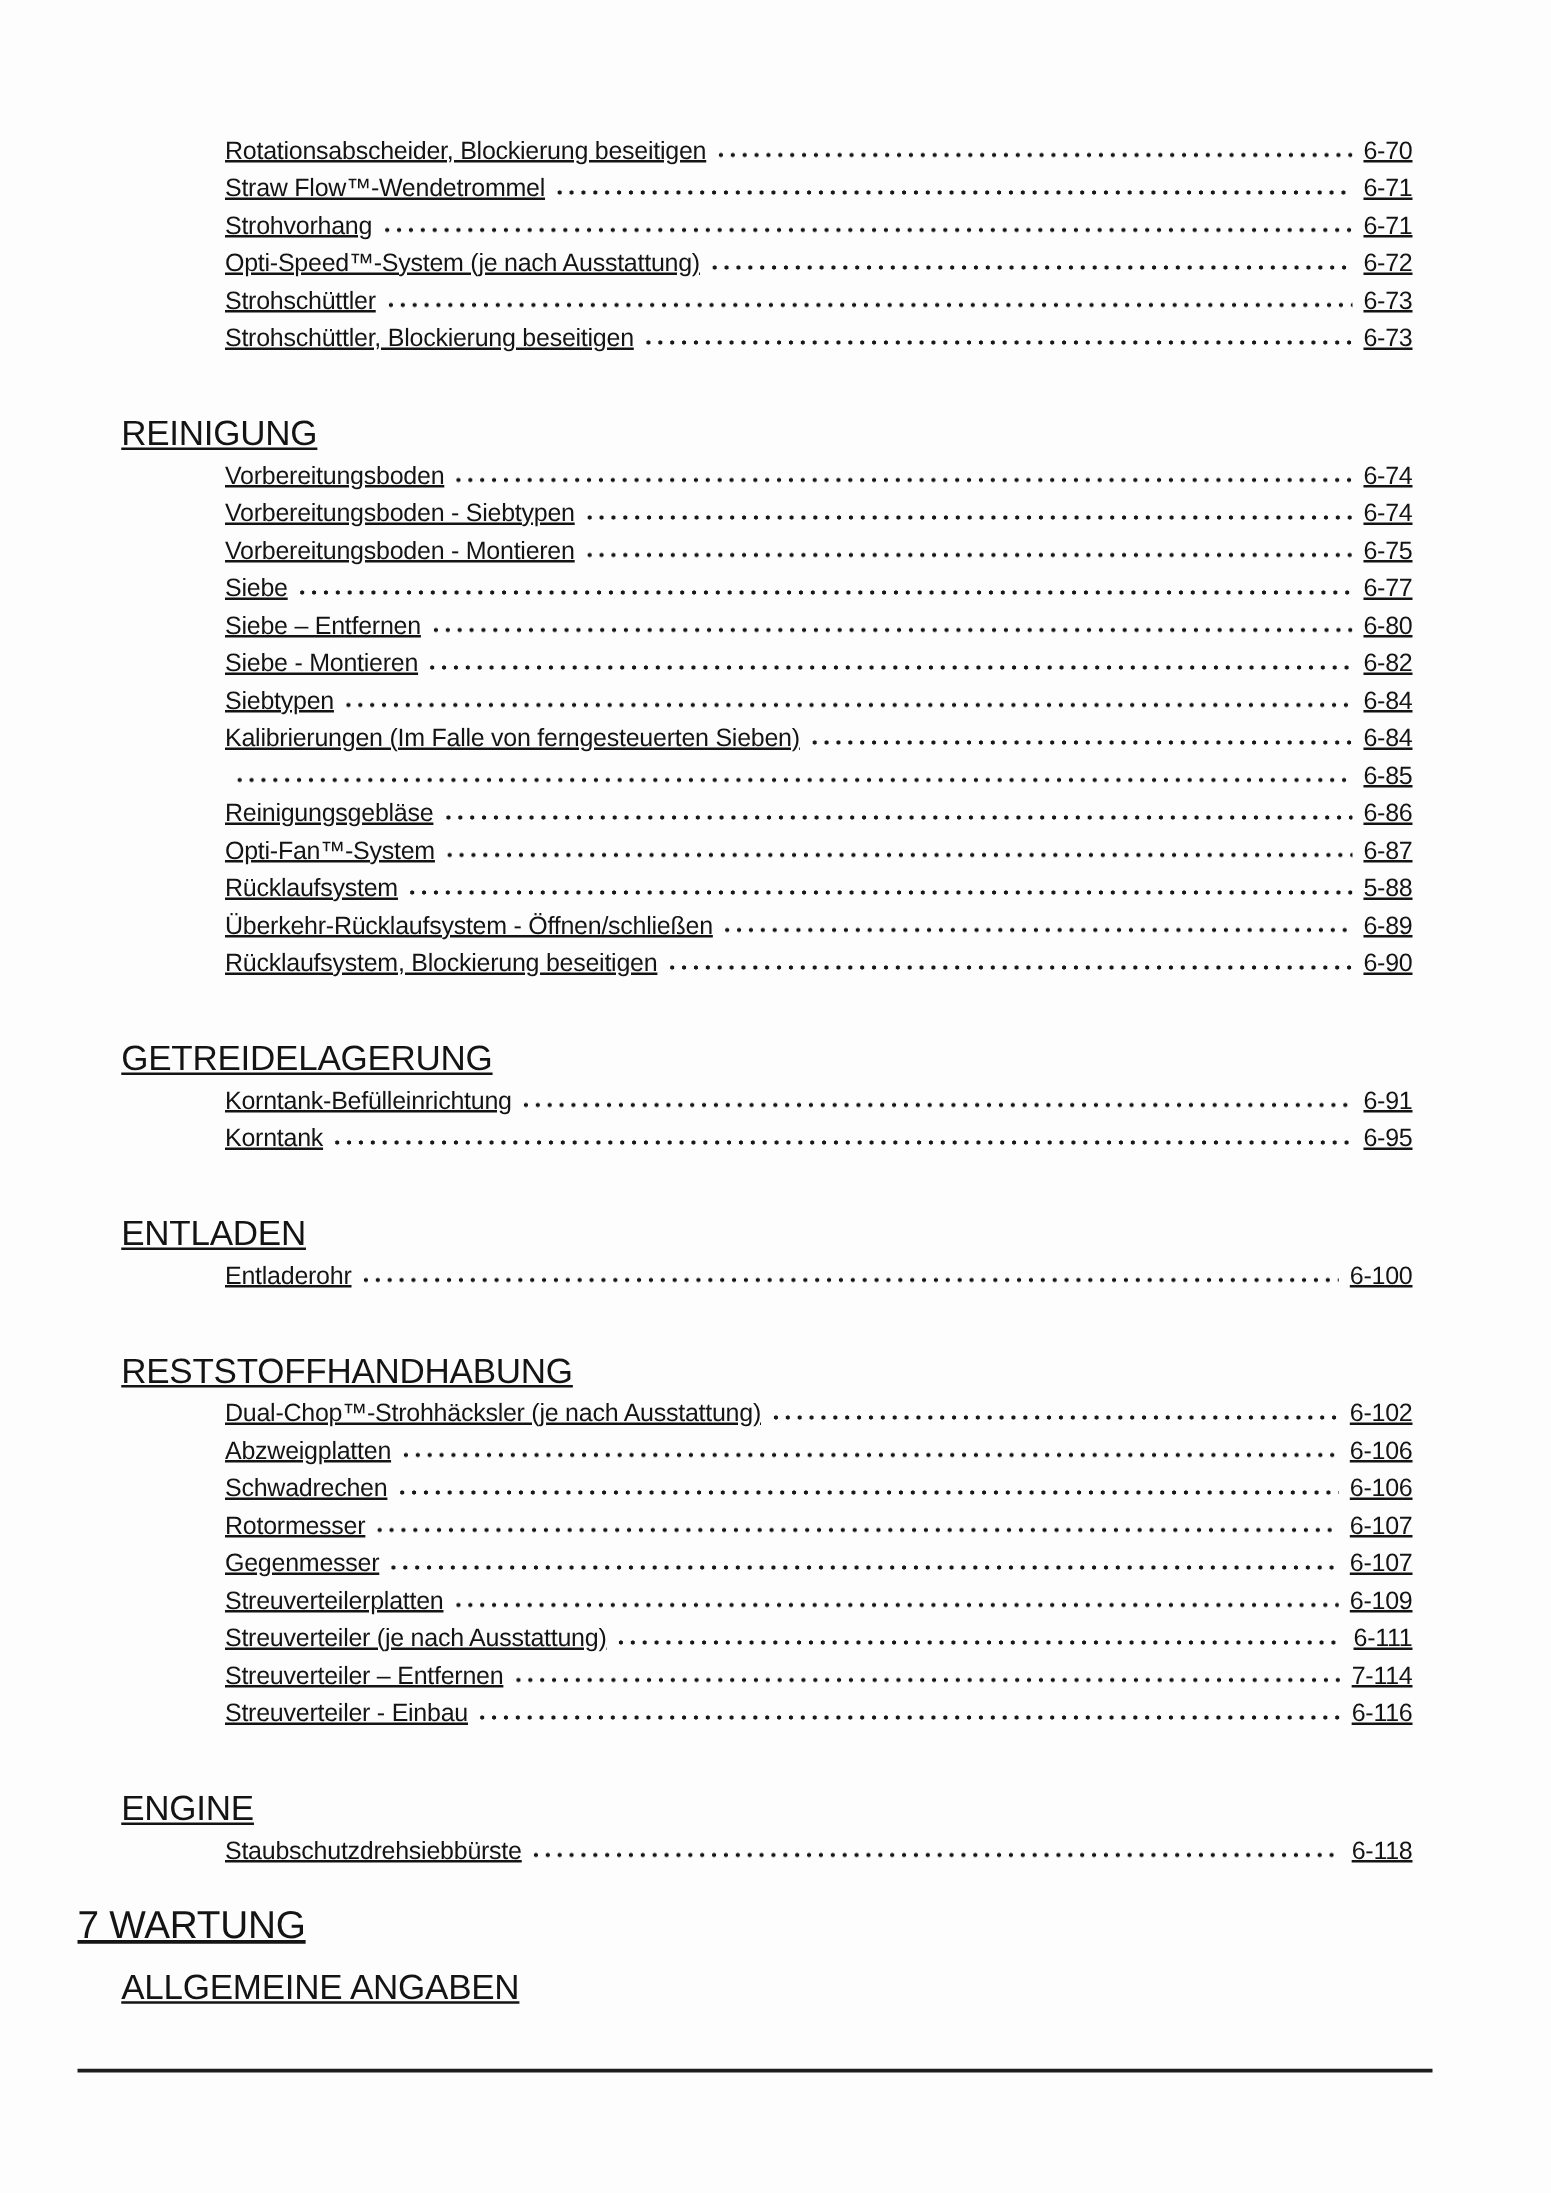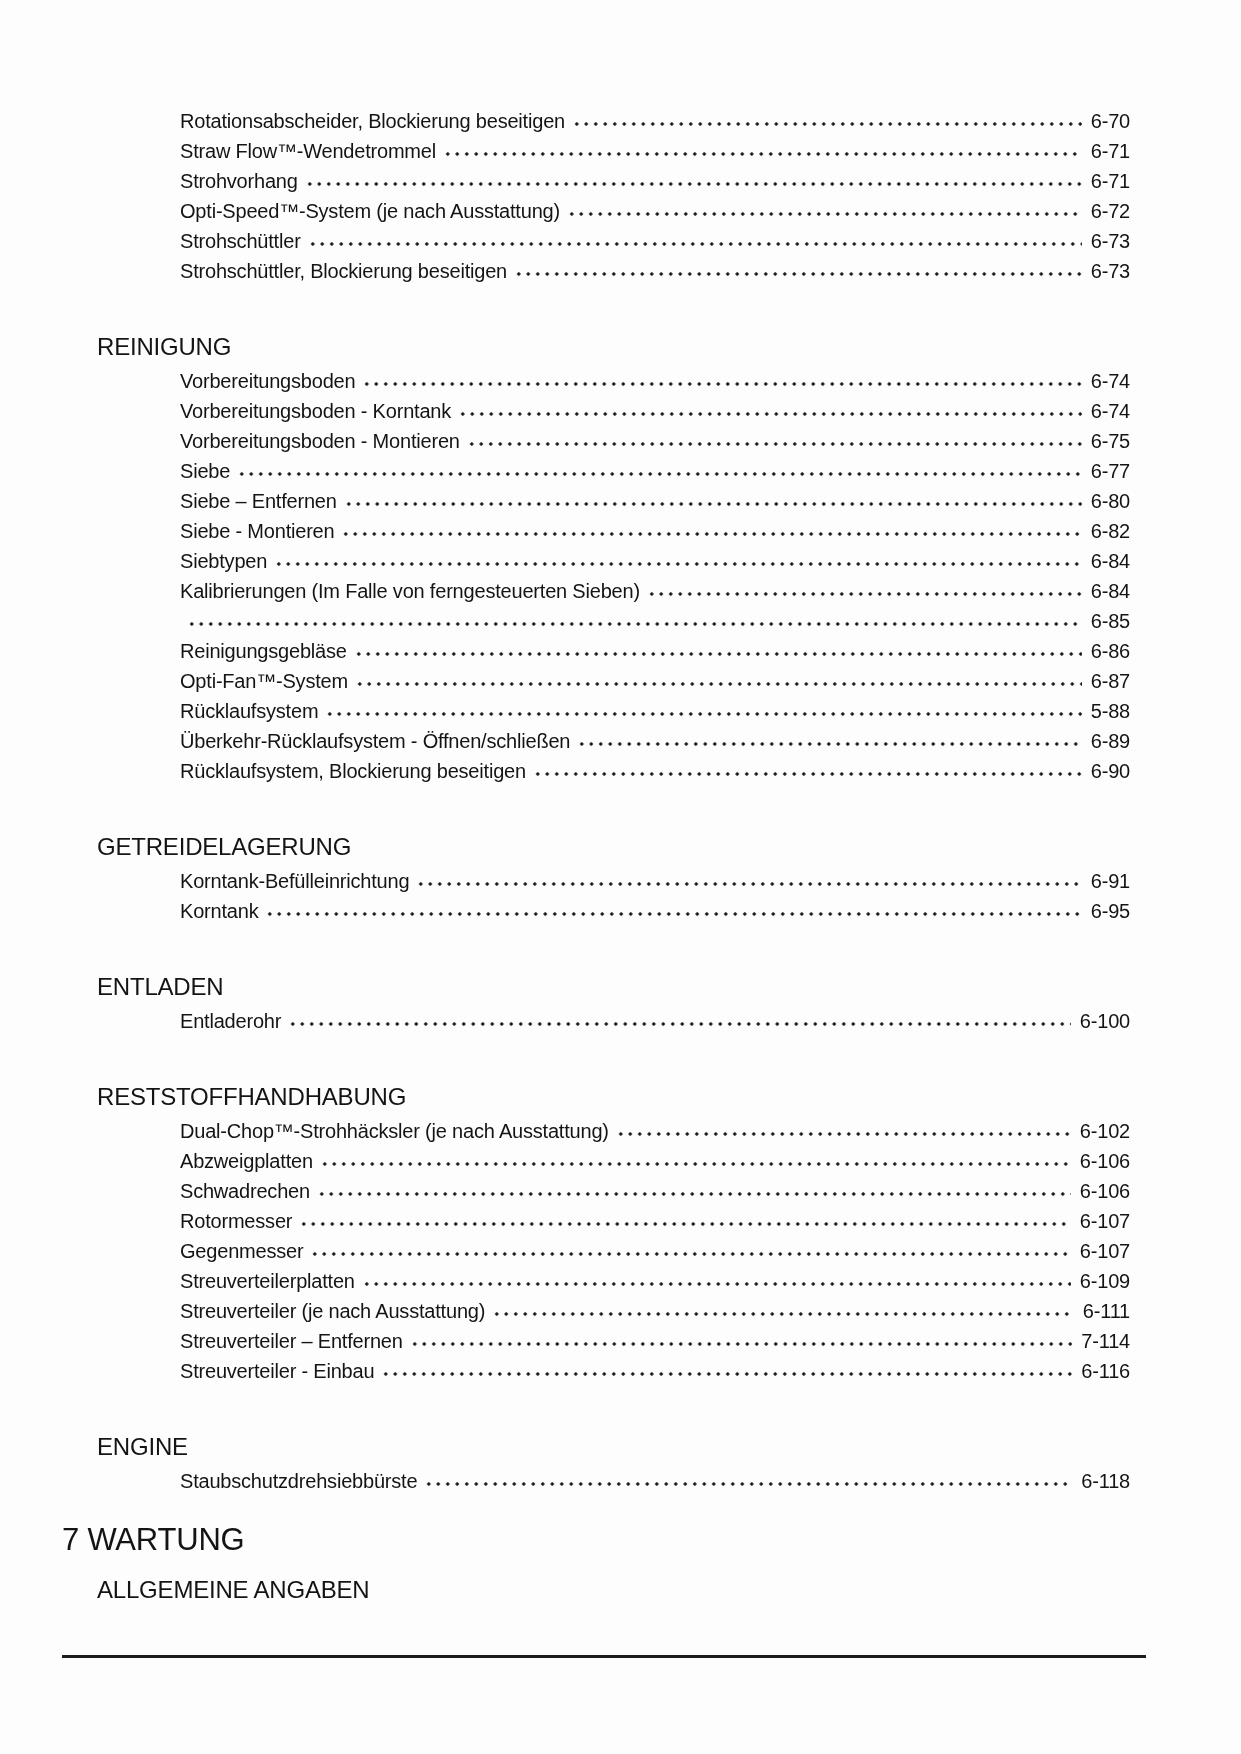--- a/index.html
+++ b/index.html
@@ -12,30 +12,31 @@
     font-family: "Liberation Sans", sans-serif;
     color: #141414;
   }
   .page {
     position: relative;
     width: 1241px;
     height: 1754px;
   }
   #toc {
     padding-top: 106px;
+    text-decoration: underline;
   }
   .chapter-heading {
     font-size: 31px;
     line-height: 36px;
     letter-spacing: -0.2px;
     margin: 26px 0 16px 62px;
     white-space: nowrap;
   }
   .section-heading {
-    font-size: 24px;
+    font-size: 28px;
     line-height: 32px;
     letter-spacing: -0.2px;
     margin: 45px 0 3px 97px;
     white-space: nowrap;
   }
   .section-heading.tight {
     margin-top: 9px;
   }
   .entry {
     display: flex;
@@ -108,21 +109,21 @@
         <span class="dots"></span>
         <span class="pagenum">6-73</span>
       </div>
       <div class="section-heading">REINIGUNG</div>
       <div class="entry">
         <span class="title">Vorbereitungsboden</span>
         <span class="dots"></span>
         <span class="pagenum">6-74</span>
       </div>
       <div class="entry">
-        <span class="title">Vorbereitungsboden - Korntank</span>
+        <span class="title">Vorbereitungsboden - Siebtypen</span>
         <span class="dots"></span>
         <span class="pagenum">6-74</span>
       </div>
       <div class="entry">
         <span class="title">Vorbereitungsboden - Montieren</span>
         <span class="dots"></span>
         <span class="pagenum">6-75</span>
       </div>
       <div class="entry">
         <span class="title">Siebe</span>

